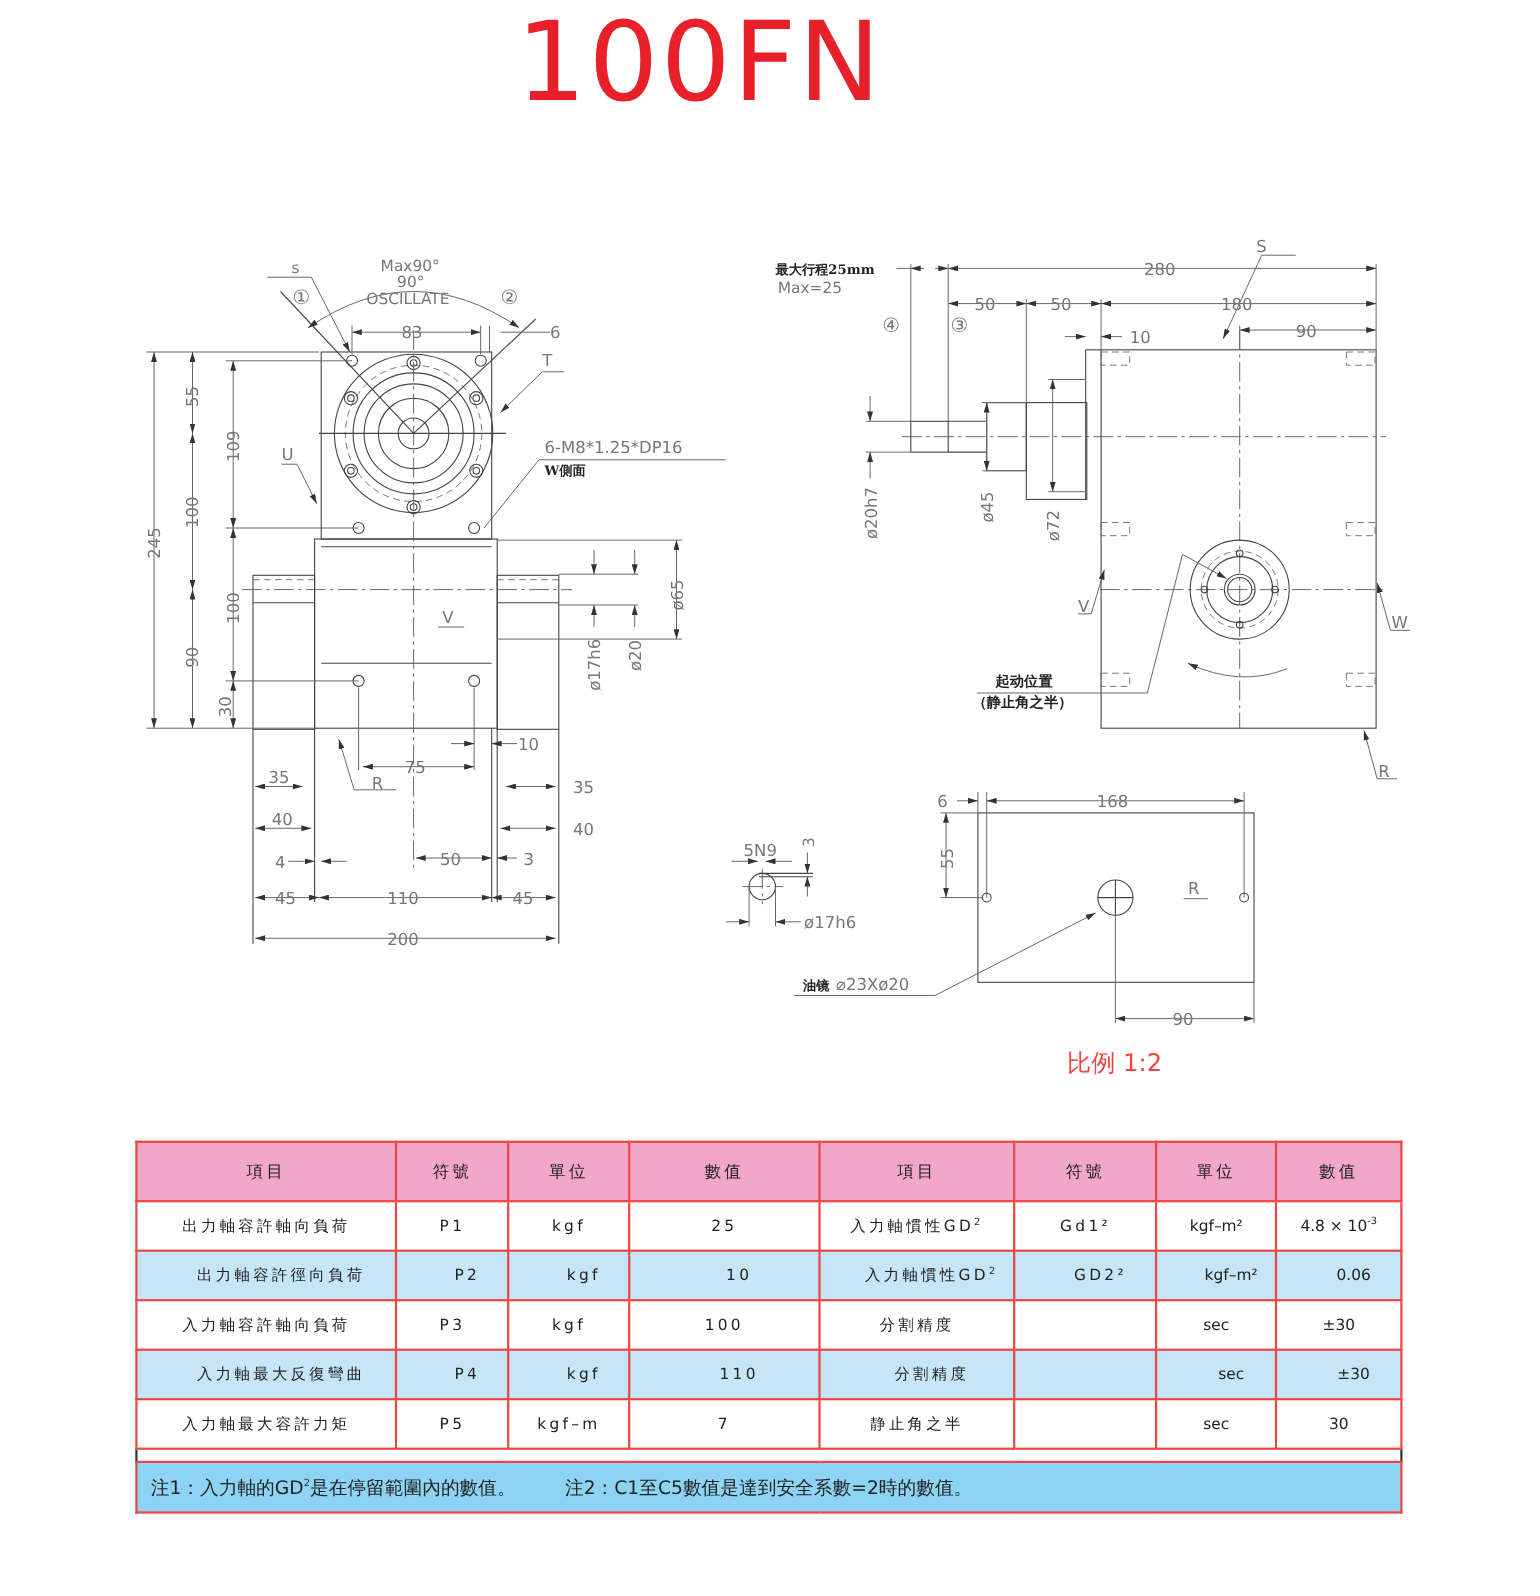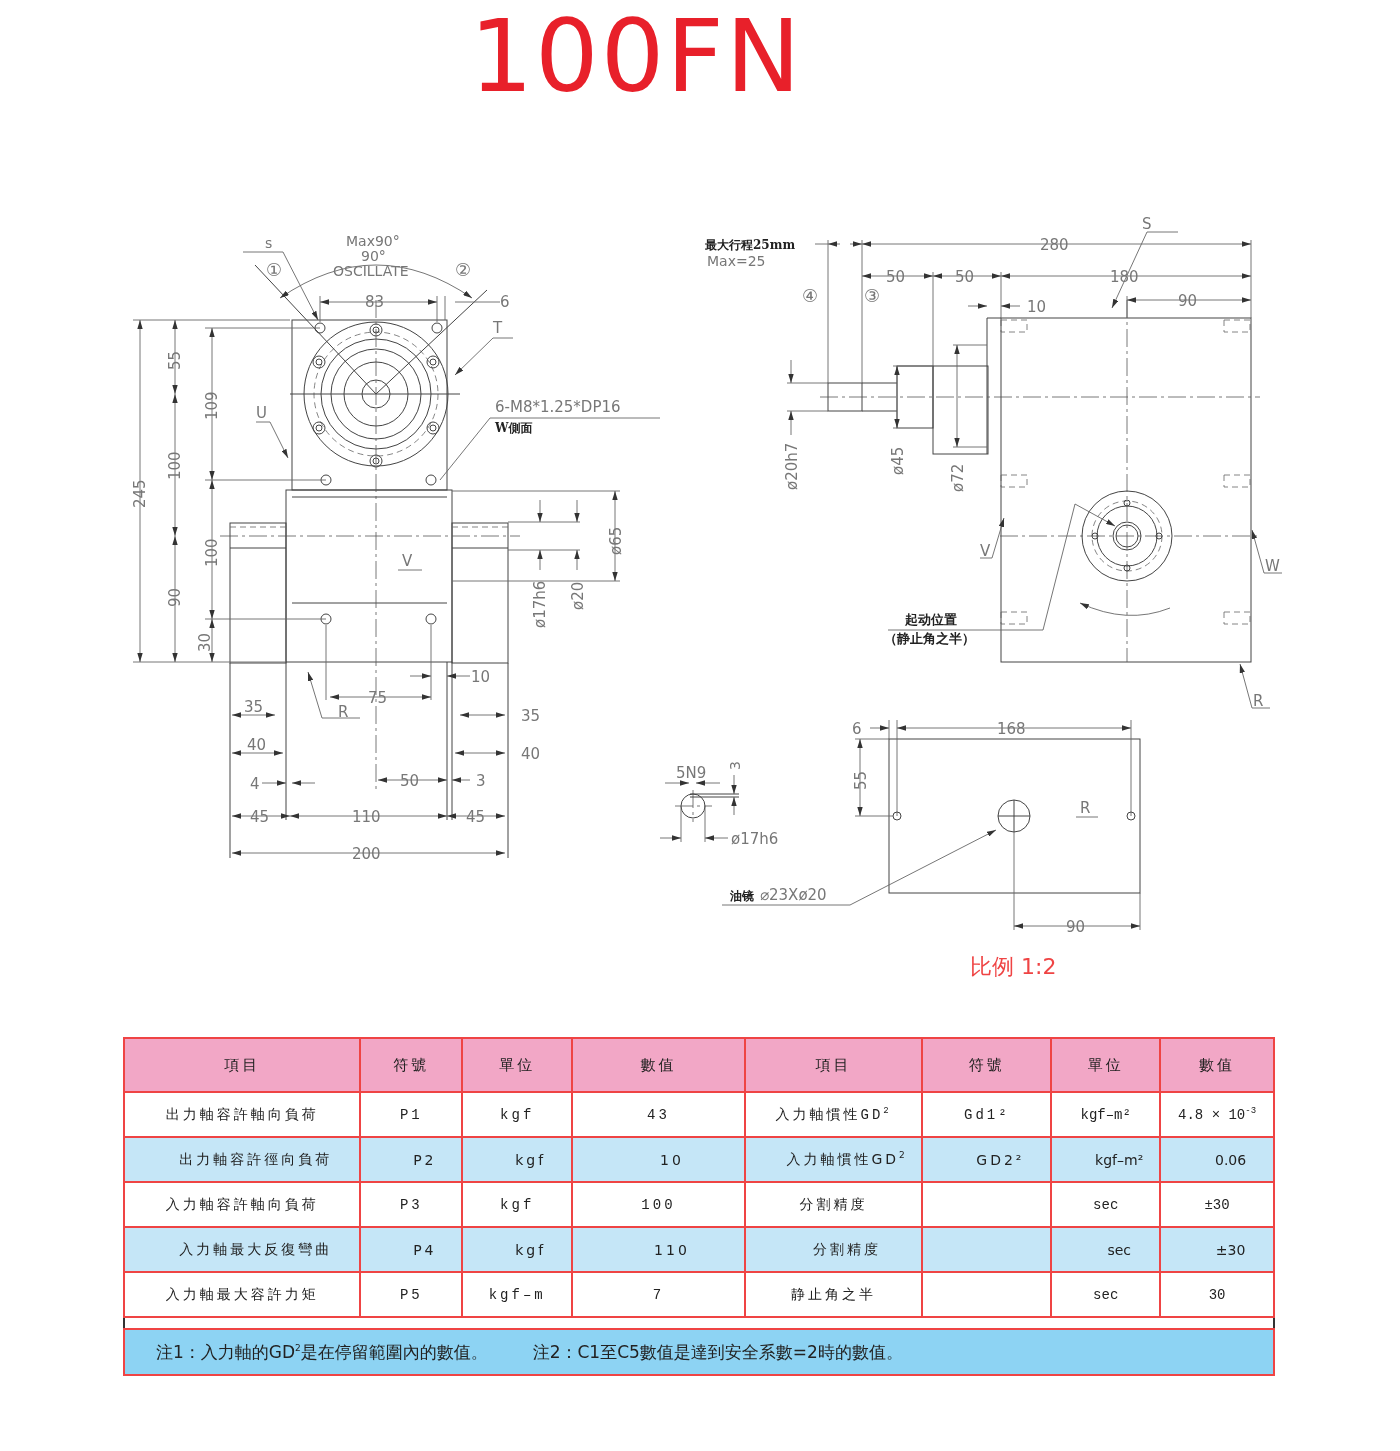--- a/index.html
+++ b/index.html
@@ -20,26 +20,26 @@
     font-family: "DejaVu Sans", sans-serif;
   }
   table.spec {
     position: absolute; left: 123px; top: 1037px; width: 1152px;
     border-collapse: collapse; font-family: "DejaVu Sans", sans-serif; font-size: 14px; color: #222;
   }
   table.spec td, table.spec th {
     border: 2px solid #ef4444; text-align: center; padding: 0; font-weight: normal; letter-spacing: 3px;
   }
   table.spec th { background: #f2a7c6; height: 52px; font-size: 15px; }
-  table.spec tr.w td { background: #ffffff; height: 43px; font-family: Liberation Mono, monospace; }
+  table.spec tr.w td { background: #ffffff; height: 43px; }
   table.spec tr.b td { background: #c5e6f7; height: 43px; padding-left: 27px; }
   table.spec tr.gap td { background: #fff; height: 10px; border-left: 2px solid #333; border-right: 2px solid #333; }
   table.spec td.nols { letter-spacing: 0; }
   table.spec tr.note td {
-    background: #8dd3f3; height: 44px; text-align: left; padding-left: 31px; font-size: 17px; letter-spacing: 0;
+    background: #8dd3f3; height: 44px; text-align: left; padding-left: 12px; font-size: 17px; letter-spacing: 0;
   }
   sup { font-size: 9px; }
 </style>
 </head>
 <body>
 
 <div class="title">100FN</div>
 
 <svg class="drawing" viewBox="0 0 1400 1000" width="1400" height="1000">
   <defs>
@@ -356,21 +356,21 @@
     <th>數值</th>
     <th>項目</th>
     <th>符號</th>
     <th>單位</th>
     <th>數值</th>
   </tr>
   <tr class="w">
     <td>出力軸容許軸向負荷</td>
     <td>P1</td>
     <td>kgf</td>
-    <td>43</td>
+    <td>25</td>
     <td><span>入力軸慣性GD</span><sup>2</sup></td>
     <td>Gd1²</td>
     <td class="nols">kgf–m²</td>
     <td class="nols"><span>4.8 × 10</span><sup>-3</sup></td>
   </tr>
   <tr class="b">
     <td>出力軸容許徑向負荷</td>
     <td>P2</td>
     <td>kgf</td>
     <td>10</td>

